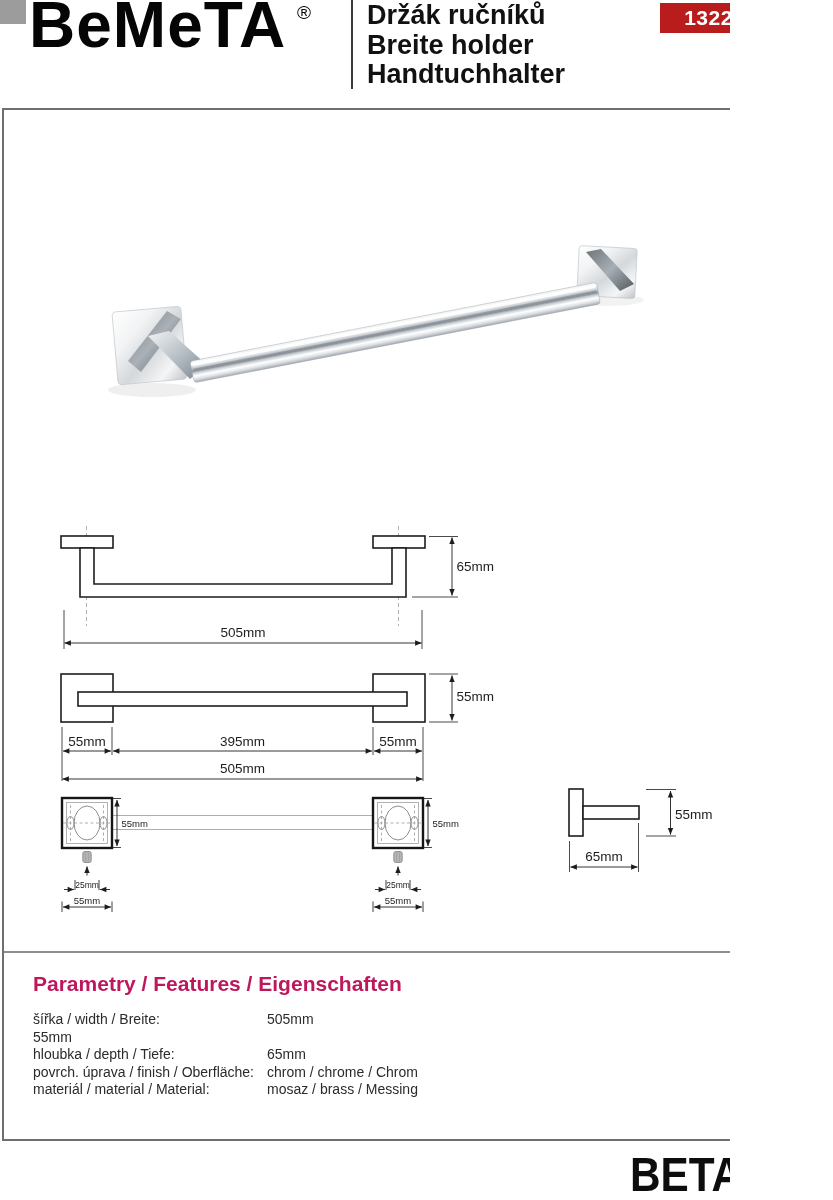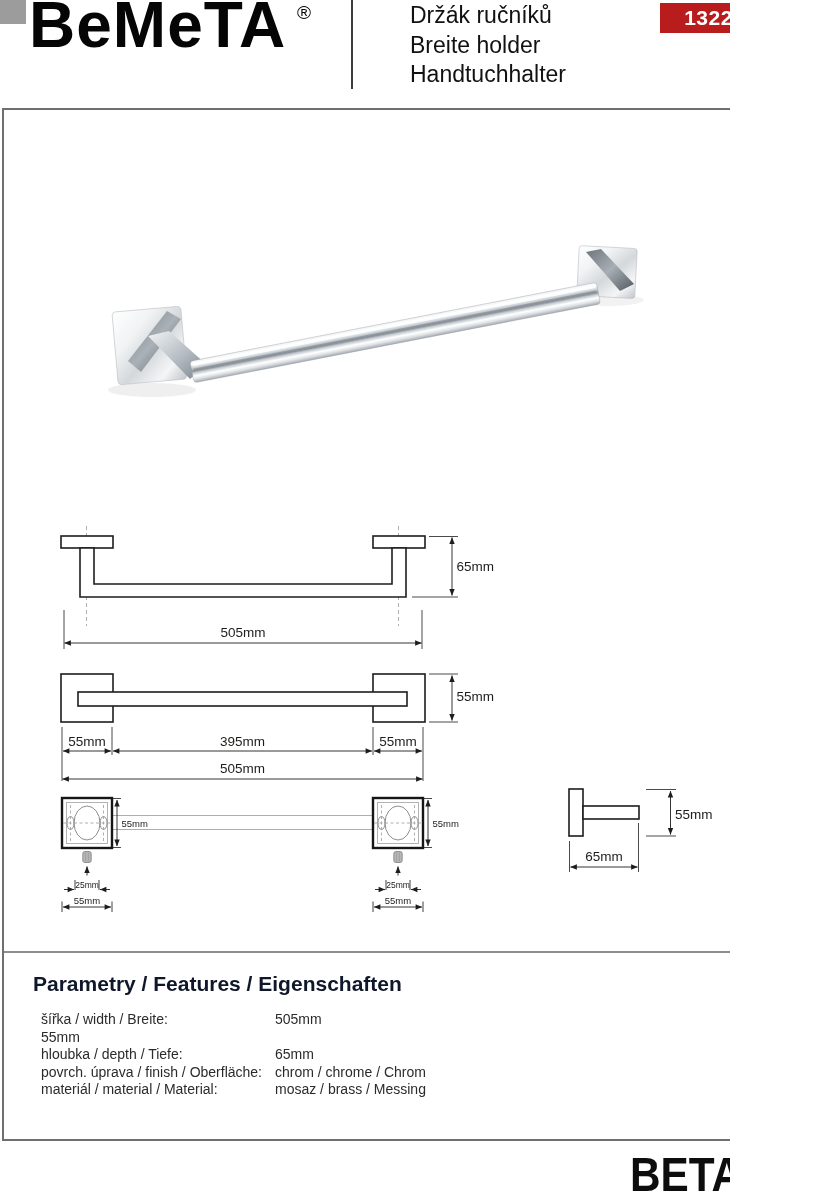--- a/index.html
+++ b/index.html
@@ -7,33 +7,33 @@
         font-family:"Liberation Sans",sans-serif;color:#1a1a1a;}
   .abs{position:absolute;}
 
   
   .logo-square{left:0;top:8;width:26px;height:24px;background:#9c9c9c;}
   .logo{left:29px;top:-7px;font-size:64px;line-height:1;font-weight:700;
         letter-spacing:1px;color:#050505;white-space:nowrap;}
   .logo-r{left:297px;top:2px;font-size:19px;font-weight:400;color:#050505;}
   .hdr-divider{left:351px;top:0;width:2px;height:89px;background:#3c3c3c;}
   .prod-names{left:367px;top:1px;}
-  .prod-names div{font-size:23px;font-weight:400;line-height:29.5px;color:#111;margin-left:43px;}
+  .prod-names div{font-size:27px;font-weight:700;line-height:29.5px;color:#111;}
   .code-box{left:660px;top:3px;width:158px;height:30px;background:#b91c1c;
             display:flex;align-items:center;justify-content:center;}
   .code-box span{color:#fff;font-size:21px;font-weight:700;letter-spacing:.5px;}
 
   
   .frame{left:2px;top:108px;width:791px;height:1033px;border:2px solid #6f6f6f;
          box-sizing:border-box;background:#fff;}
   .separator{left:4px;top:951px;width:787px;height:2px;background:#8e8e8e;}
 
   
-  .params-heading{left:33px;top:972px;font-size:21px;font-weight:700;color:#0f172a;}
-  .params-rows{left:33px;top:1011px;width:480px;margin-left:8px;}
+  .params-heading{left:33px;top:972px;font-size:21px;font-weight:700;color:#be185d;}
+  .params-rows{left:33px;top:1011px;width:480px;}
   .p-row{display:grid;grid-template-columns:234px 1fr;font-size:14px;
          line-height:17.6px;color:#2b2b2b;}
 
   
   .beta{left:630px;top:1146px;font-size:46px;font-weight:700;color:#0d0d0d;
         transform:scale(.92,1.04);transform-origin:left top;letter-spacing:0;}
 
   
   .ol{fill:#fff;stroke:#1d1d1b;stroke-width:1.6;}
   .dim{stroke:#1d1d1b;stroke-width:.9;fill:none;}

